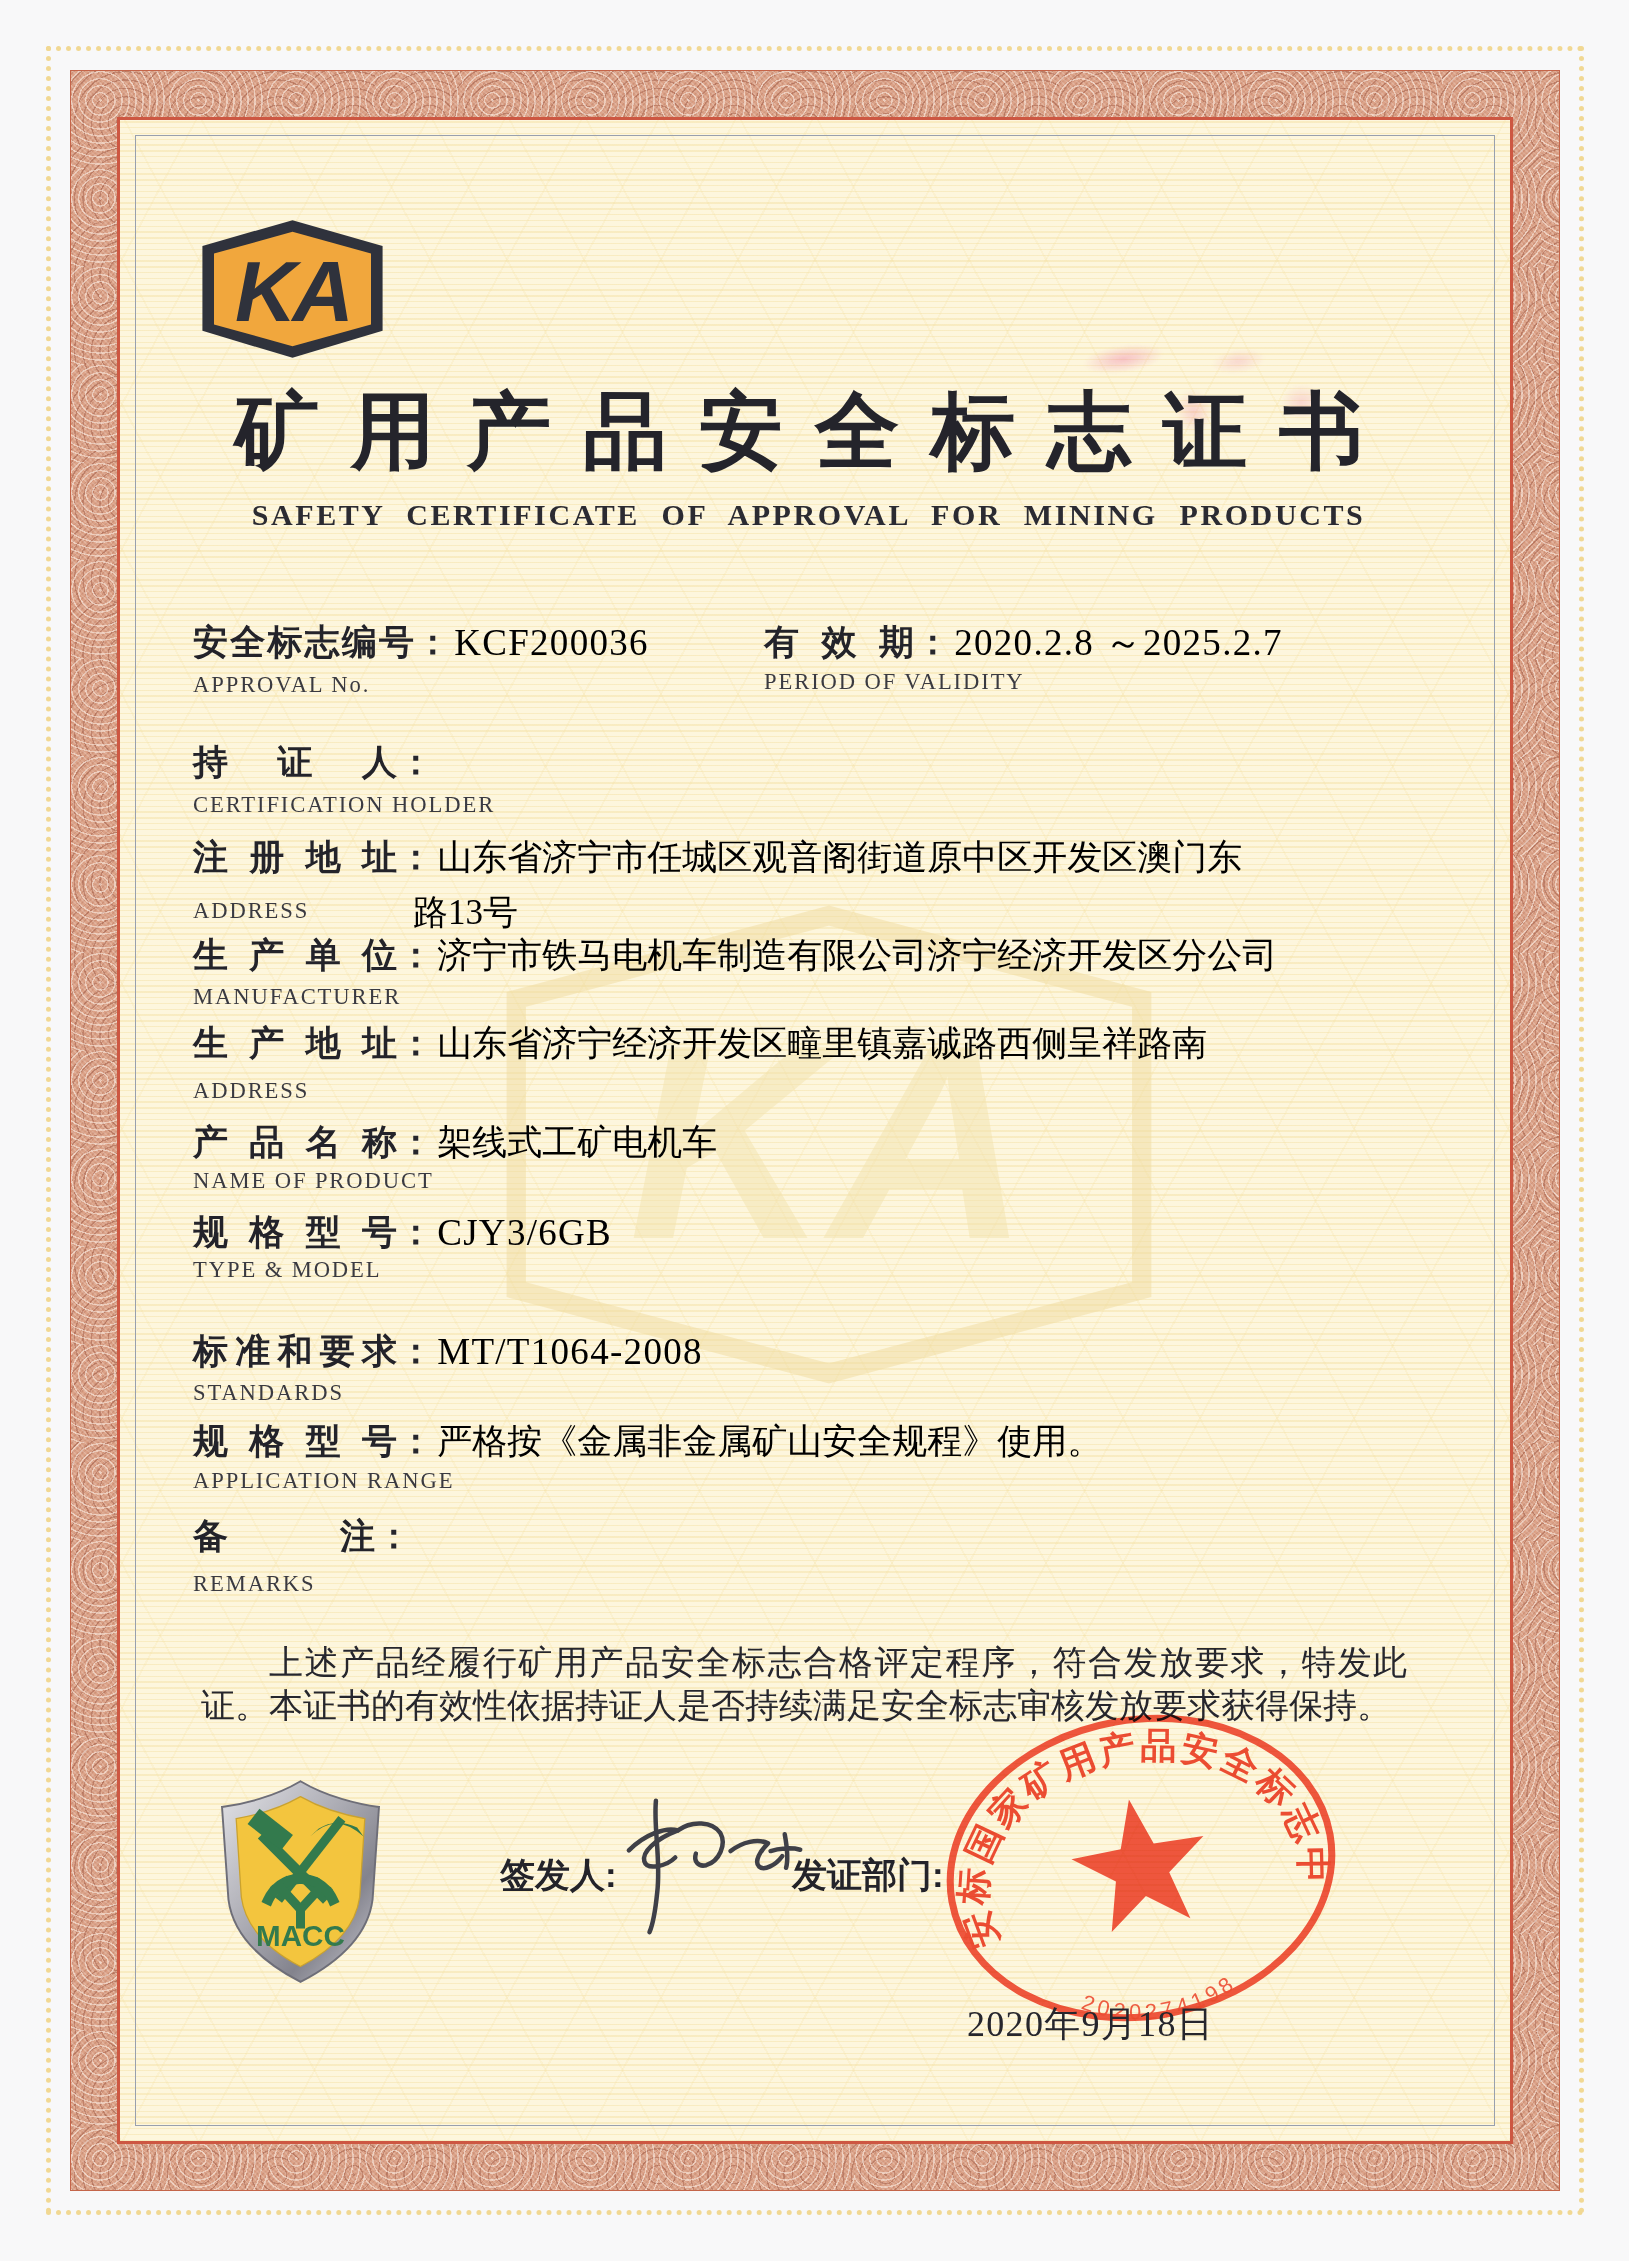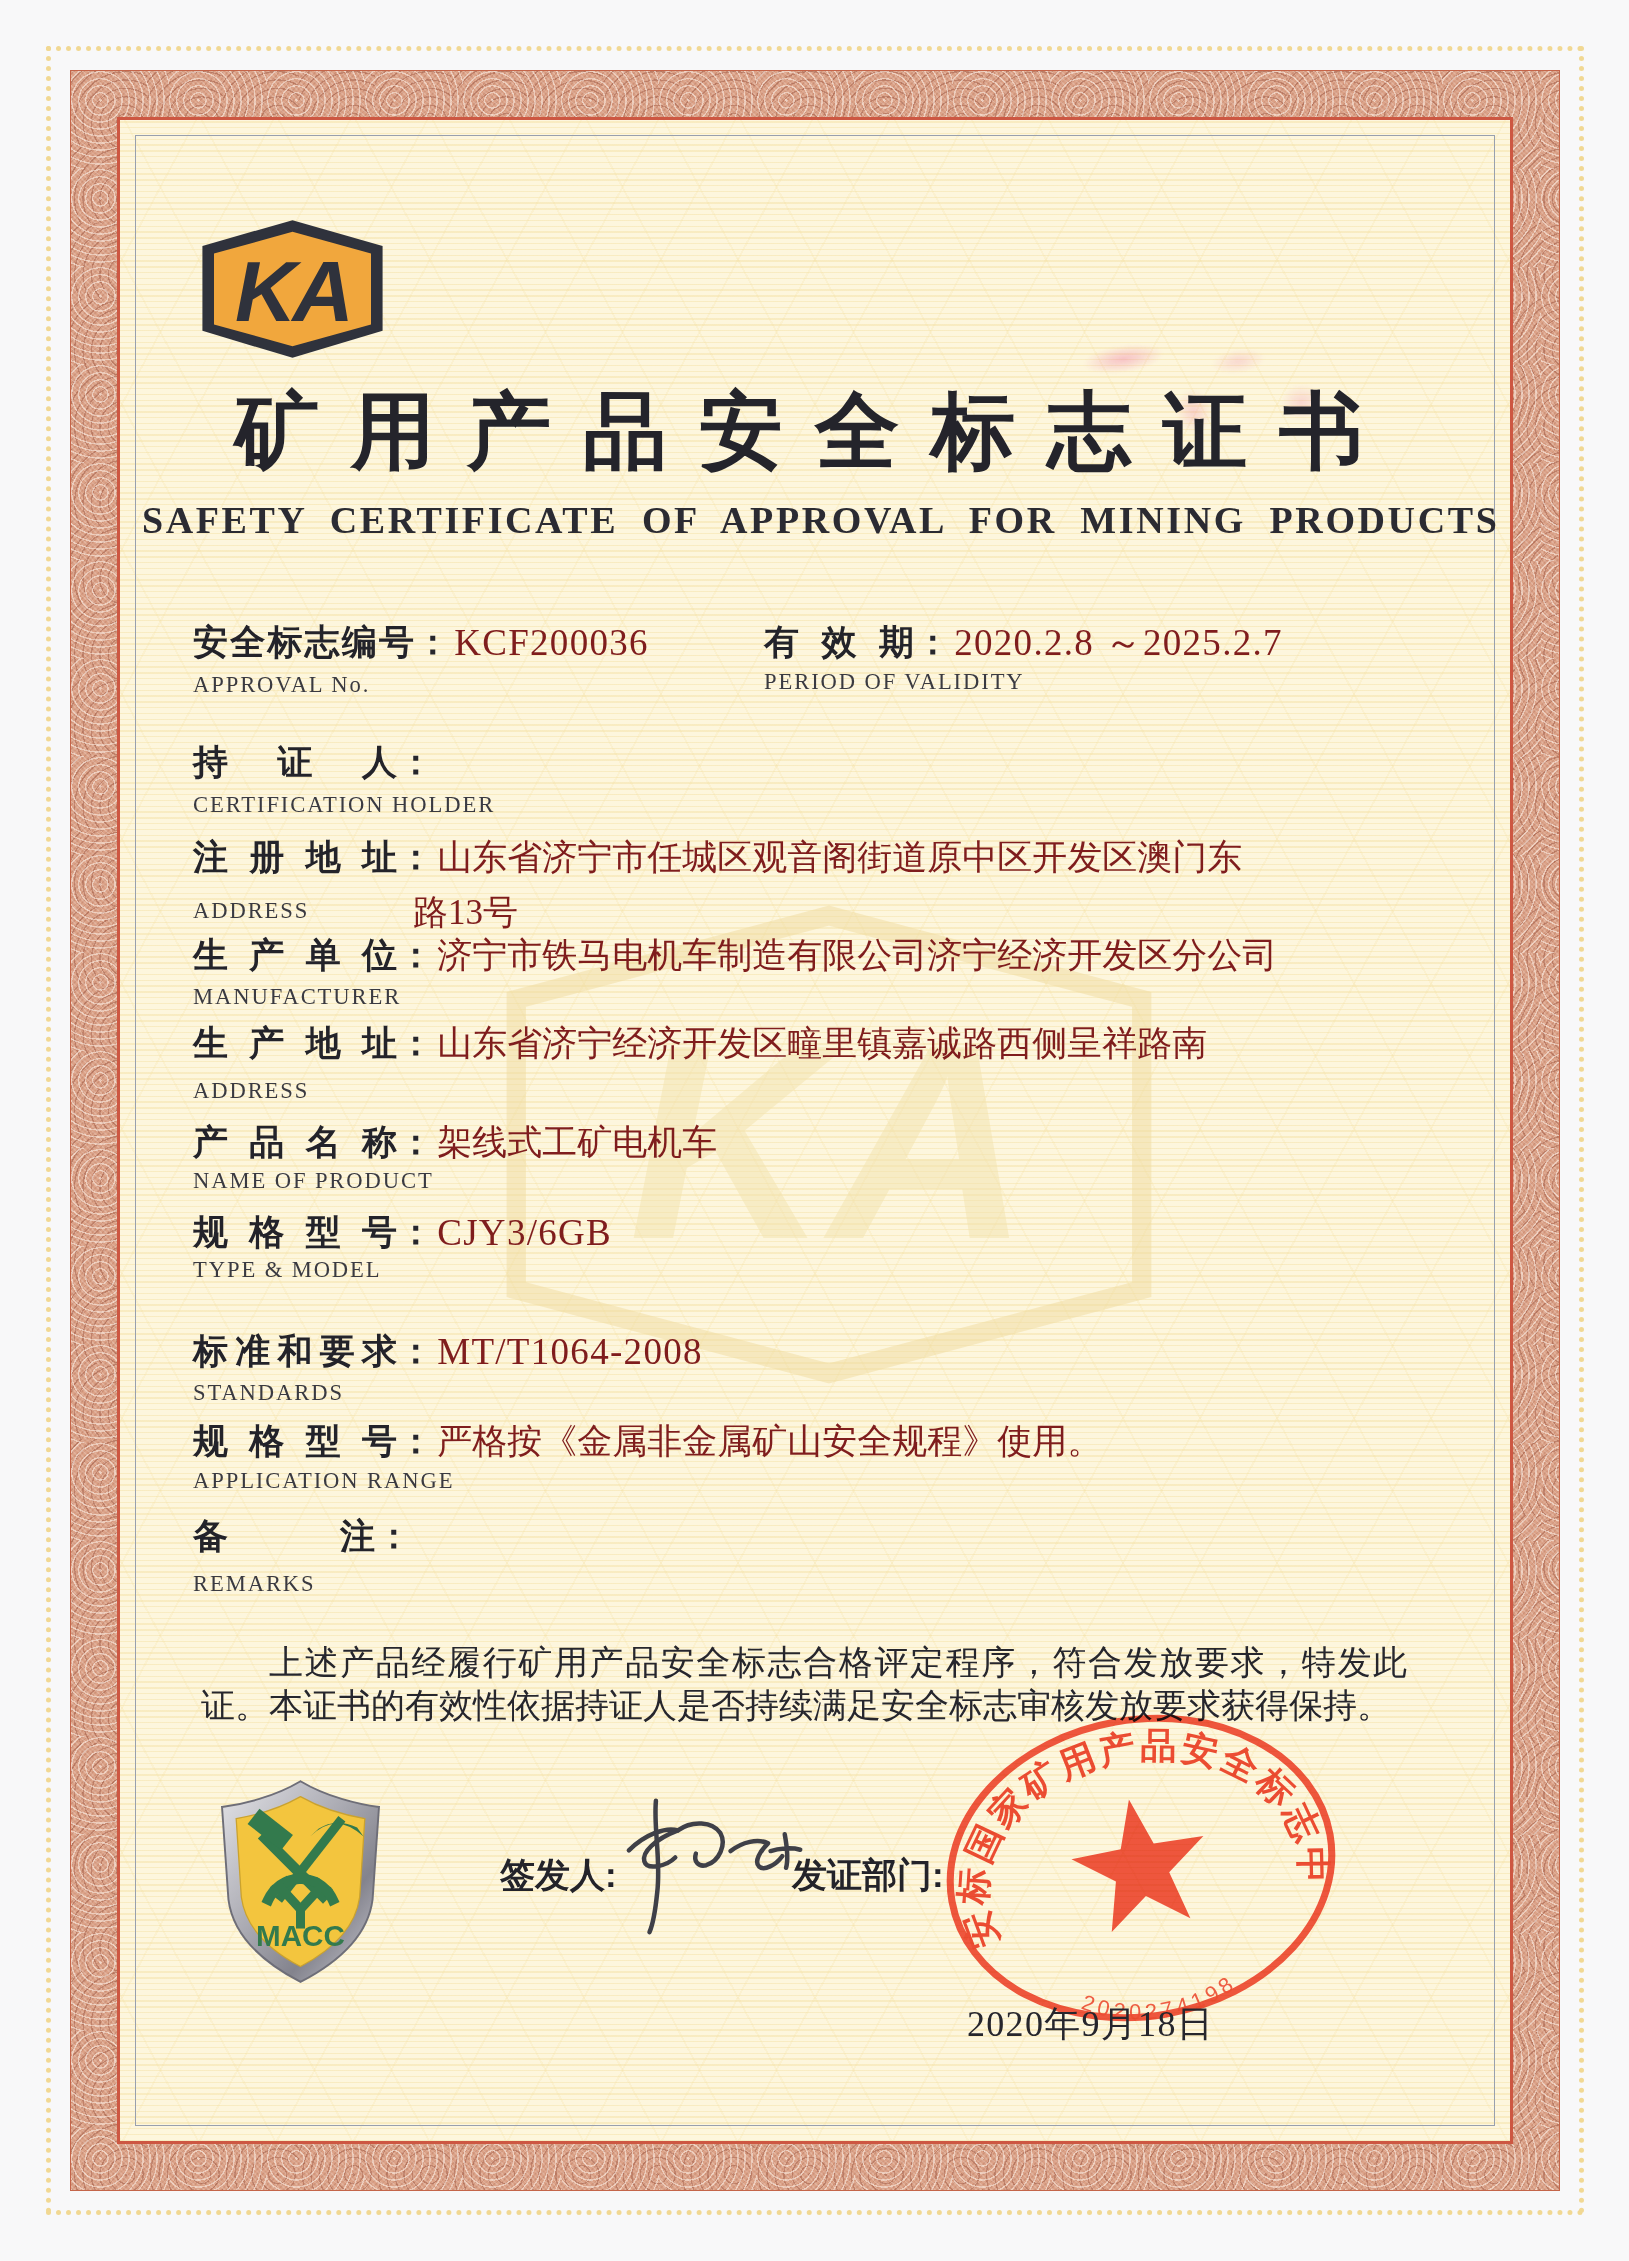--- a/index.html
+++ b/index.html
@@ -33,34 +33,34 @@
   
   .abs{position:absolute;}
   .row{position:absolute;display:flex;align-items:flex-start;white-space:nowrap;z-index:4;}
   .lbl{
     display:inline-block;font-family:"Liberation Sans", sans-serif;font-weight:700;
     font-size:35px;line-height:41px;color:#23232a;
     text-align:justify;text-align-last:justify;
   }
   .w230{width:150px;} .w280{width:182px;} .w315{width:204px;} .w340{width:221px;}
   .colon{font-family:"Liberation Sans", sans-serif;font-weight:700;font-size:35px;line-height:41px;margin:0 3.9px 0 1.3px;}
-  .val{font-size:35px;line-height:43px;color:#7f1d1d;}
+  .val{font-size:35px;line-height:43px;color:#000000;}
   .val-latin{font-size:37px;letter-spacing:1.3px;}
   .en{
     position:absolute;font-family:"Liberation Serif", serif;font-size:22.6px;letter-spacing:1.9px;
     color:#3a3a41;z-index:4;white-space:nowrap;
   }
   .title{
     position:absolute;left:155px;right:155px;top:375px;text-align:center;z-index:4;
     font-family:"Liberation Serif", serif;font-weight:900;font-size:84px;letter-spacing:32px;
     color:#24242b;white-space:nowrap;
   }
   .subtitle{
-    position:absolute;left:142px;right:155px;top:498px;text-align:right;z-index:4;
-    font-family:"Liberation Serif", serif;font-weight:700;font-size:38px;letter-spacing:2.6px;word-spacing:11.6px;
+    position:absolute;left:142px;right:155px;top:498px;text-align:center;z-index:4;
+    font-family:"Liberation Serif", serif;font-weight:700;font-size:30px;letter-spacing:2.6px;word-spacing:11.6px;
     color:#2b2b32;white-space:nowrap;
   }
   .wrap2{position:absolute;z-index:4;font-size:28px;line-height:37px;color:#2a2a31;white-space:pre-line;}
   .decl{
     position:absolute;left:166px;top:1641px;width:1206px;z-index:4;
     font-size:34px;line-height:43px;text-indent:2em;color:#26262d;text-align:justify;margin-left:35px;
   }
   .sig-label{position:absolute;z-index:4;font-family:"Liberation Sans", sans-serif;font-weight:700;font-size:35px;color:#23232a;white-space:nowrap;}
   .date{position:absolute;z-index:6;font-size:36px;letter-spacing:1.3px;color:#26262d;white-space:nowrap;}
   .stamp-box{position:absolute;left:922px;top:1694px;width:438px;height:348px;z-index:6;transform:rotate(-10deg);mix-blend-mode:multiply;opacity:.95;}

